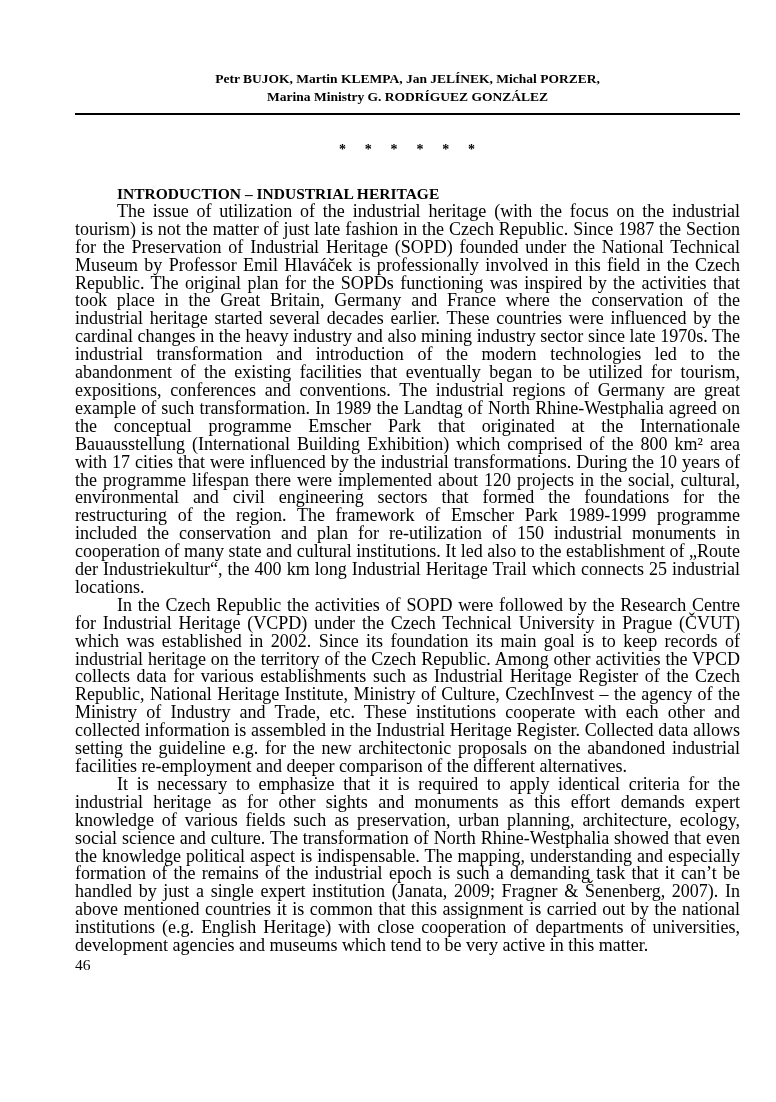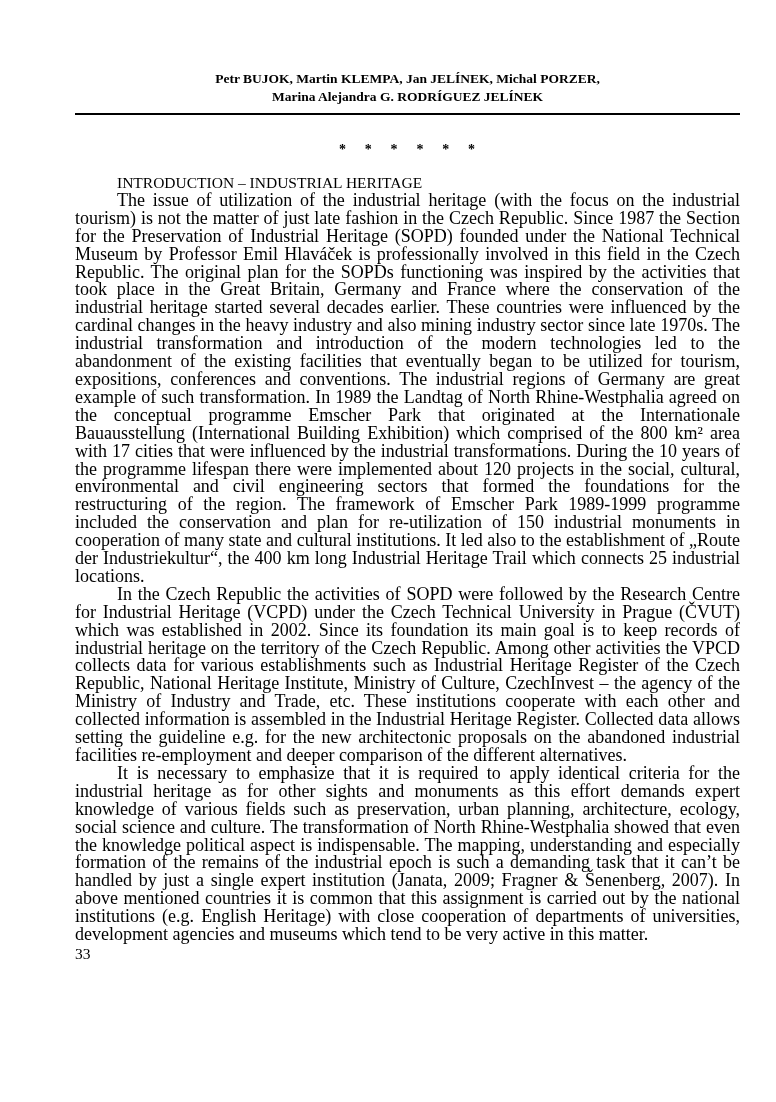--- a/index.html
+++ b/index.html
@@ -33,22 +33,22 @@
   .separator {
     text-align: center;
     font-weight: bold;
     font-size: 14px;
     margin-top: 27px;
     word-spacing: 0.95em;
     letter-spacing: 1px;
   }
   .heading {
     font-size: 15.5px;
-    font-weight: normal;
-    margin: 16px 0 0 0;
+    font-weight: bold;
+    margin: 27px 0 0 0;
     text-indent: 42px;
     line-height: 17.9px;
   }
   .body-para {
     margin: 0;
     font-size: 18px;
     line-height: 17.9px;
     text-align: justify;
     text-indent: 42px;
   }
@@ -58,28 +58,28 @@
     margin-top: 1px;
   }
 </style>
 </head>
 <body>
 
 <div class="page">
 
   <header class="authors">
     <div>Petr BUJOK, Martin KLEMPA, Jan JELÍNEK, Michal PORZER,</div>
-    <div>Marina Alejandra G. RODRÍGUEZ JELÍNEK</div>
+    <div>Marina Ministry G. RODRÍGUEZ GONZÁLEZ</div>
   </header>
 
   <div class="rule"></div>
 
   <div class="separator">* * * * * *</div>
 
   <h2 class="heading">INTRODUCTION – INDUSTRIAL HERITAGE</h2>
 
   <p class="body-para">The issue of utilization of the industrial heritage (with the focus on the industrial tourism) is not the matter of just late fashion in the Czech Republic. Since 1987 the Section for the Preservation of Industrial Heritage (SOPD) founded under the National Technical Museum by Professor Emil Hlaváček is professionally involved in this field in the Czech Republic. The original plan for the SOPDs functioning was inspired by the activities that took place in the Great Britain, Germany and France where the conservation of the industrial heritage started several decades earlier. These countries were influenced by the cardinal changes in the heavy industry and also mining industry sector since late 1970s. The industrial transformation and introduction of the modern technologies led to the abandonment of the existing facilities that eventually began to be utilized for tourism, expositions, conferences and conventions. The industrial regions of Germany are great example of such transformation. In 1989 the Landtag of North Rhine-Westphalia agreed on the conceptual programme Emscher Park that originated at the Internationale Bauausstellung (International Building Exhibition) which comprised of the 800 km² area with 17 cities that were influenced by the industrial transformations. During the 10 years of the programme lifespan there were implemented about 120 projects in the social, cultural, environmental and civil engineering sectors that formed the foundations for the restructuring of the region. The framework of Emscher Park 1989-1999 programme included the conservation and plan for re-utilization of 150 industrial monuments in cooperation of many state and cultural institutions. It led also to the establishment of „Route der Industriekultur“, the 400 km long Industrial Heritage Trail which connects 25 industrial locations.</p>
   <p class="body-para">In the Czech Republic the activities of SOPD were followed by the Research Centre for Industrial Heritage (VCPD) under the Czech Technical University in Prague (ČVUT) which was established in 2002. Since its foundation its main goal is to keep records of industrial heritage on the territory of the Czech Republic. Among other activities the VPCD collects data for various establishments such as Industrial Heritage Register of the Czech Republic, National Heritage Institute, Ministry of Culture, CzechInvest – the agency of the Ministry of Industry and Trade, etc. These institutions cooperate with each other and collected information is assembled in the Industrial Heritage Register. Collected data allows setting the guideline e.g. for the new architectonic proposals on the abandoned industrial facilities re-employment and deeper comparison of the different alternatives.</p>
   <p class="body-para">It is necessary to emphasize that it is required to apply identical criteria for the industrial heritage as for other sights and monuments as this effort demands expert knowledge of various fields such as preservation, urban planning, architecture, ecology, social science and culture. The transformation of North Rhine-Westphalia showed that even the knowledge political aspect is indispensable. The mapping, understanding and especially formation of the remains of the industrial epoch is such a demanding task that it can’t be handled by just a single expert institution (Janata, 2009; Fragner &amp; Šenenberg, 2007). In above mentioned countries it is common that this assignment is carried out by the national institutions (e.g. English Heritage) with close cooperation of departments of universities, development agencies and museums which tend to be very active in this matter.</p>
 
-  <div class="page-number">33</div>
+  <div class="page-number">46</div>
 
 </div>
 
 </body></html>

